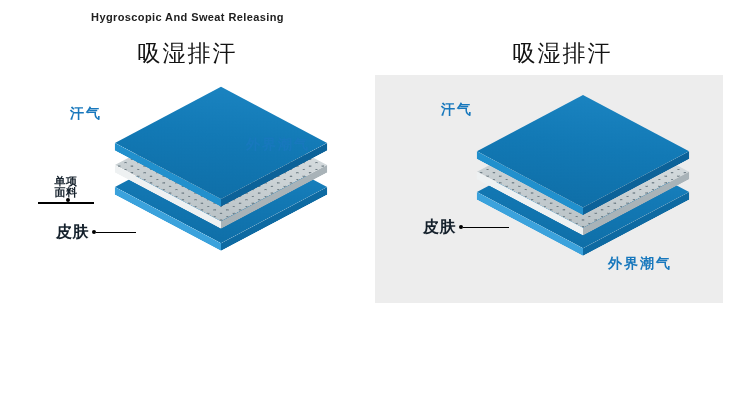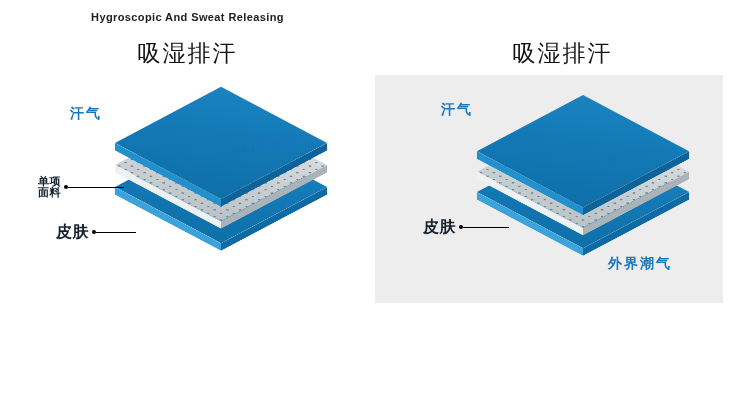--- a/index.html
+++ b/index.html
@@ -202,21 +202,21 @@
         <div class="face-front"></div>
         <div class="face-right"></div>
       </div>
     </div>
   </div>
 
   <div class="tag" style="left:70px; top:105px;">汗气</div>
 
   <div class="tag" style="left:246px; top:136px;">外界潮气</div>
 
-  <div class="leader" style="left:38px; top:176px;">
+  <div class="leader" style="left:38px; top:176px;flex-direction:column;">
     <div class="lbl stacked">
       <span>单项</span>
       <span>面料</span>
     </div>
     <span class="dot"></span>
     <span class="rule" style="width:56px;"></span>
   </div>
 
   <div class="leader" style="left:56px; top:224px;">
     <div class="lbl">皮肤</div>

